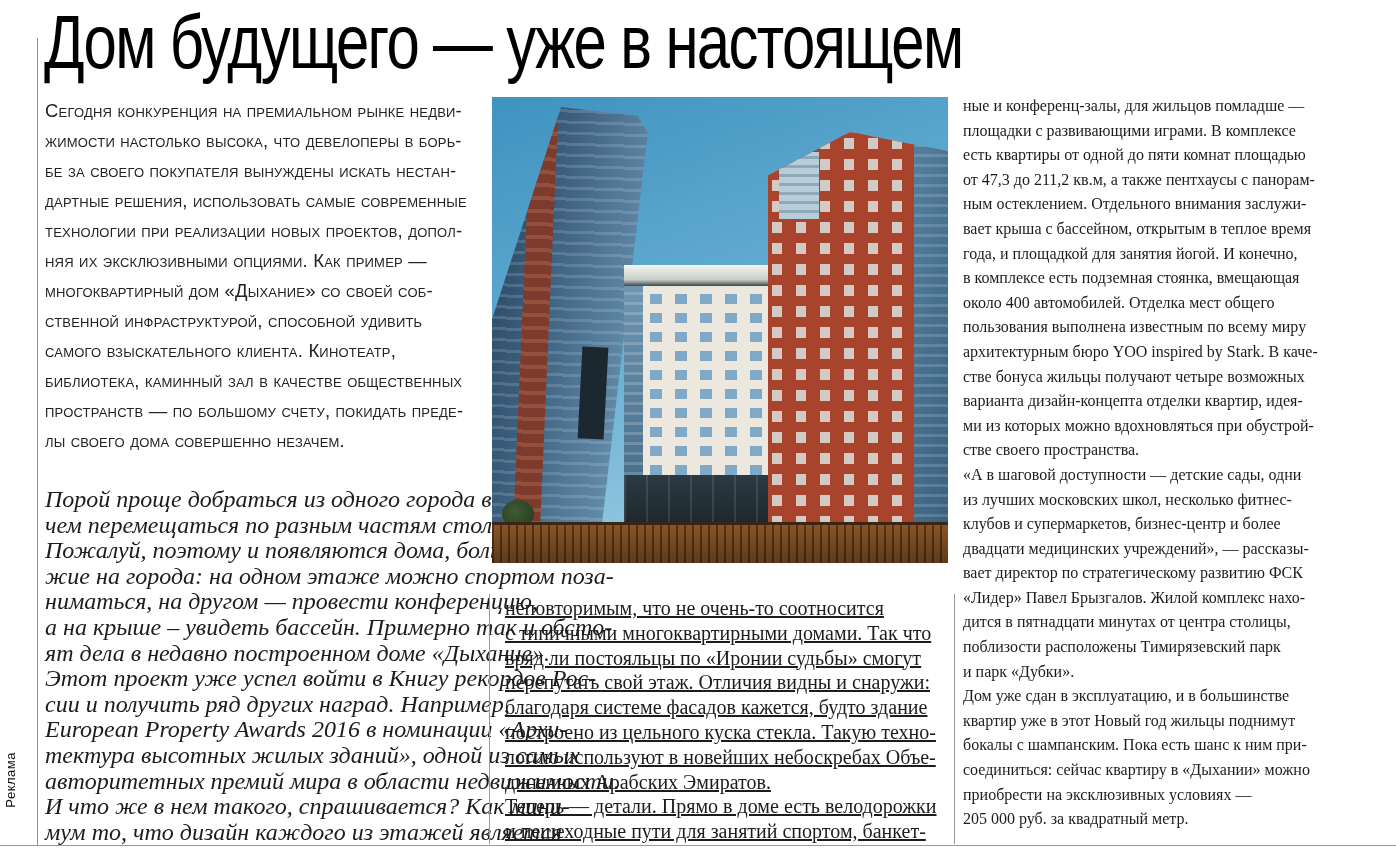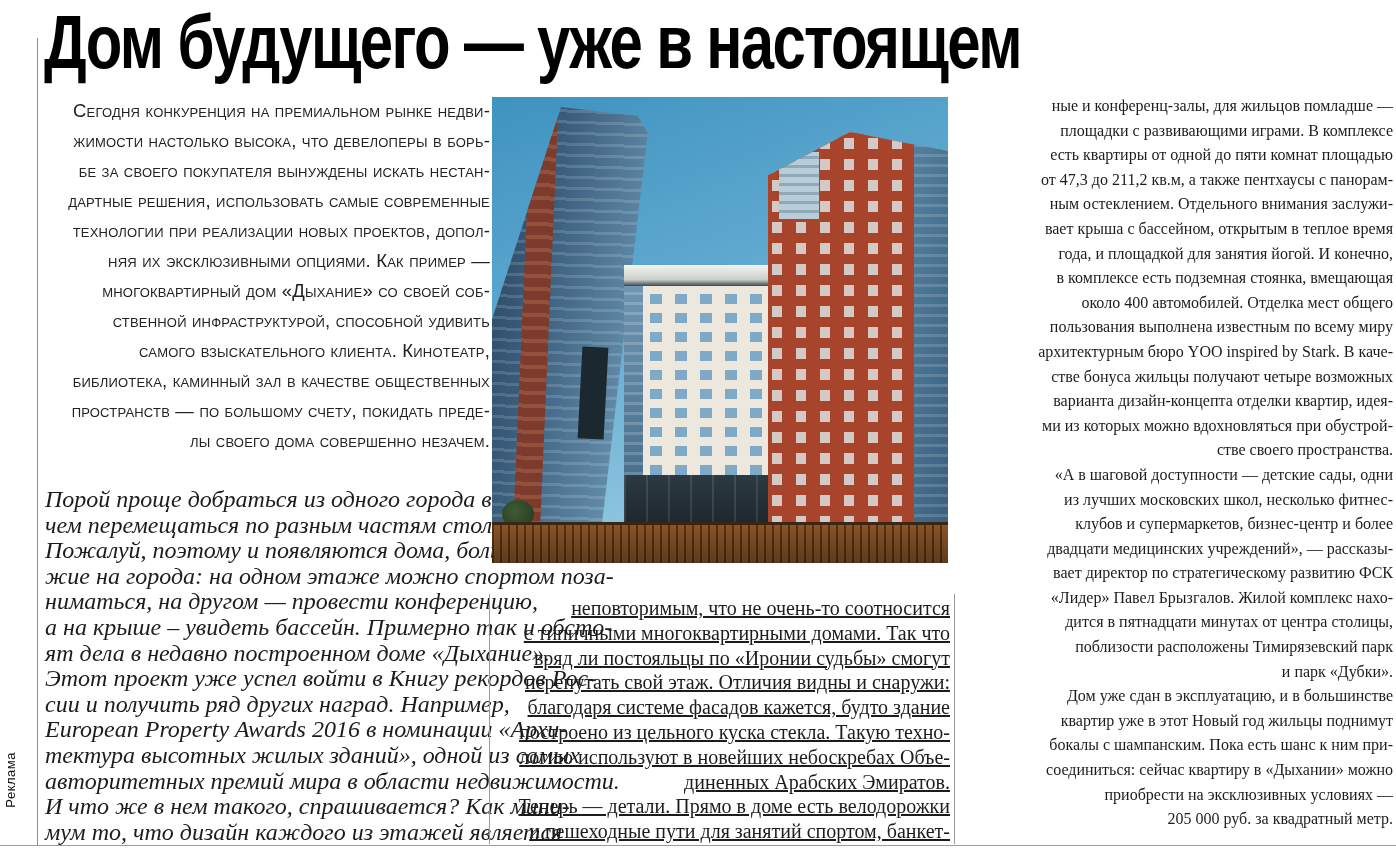--- a/index.html
+++ b/index.html
@@ -6,24 +6,24 @@
   .page{position:relative;width:1396px;height:859px;background:#ffffff;overflow:hidden;
         font-family:"Liberation Serif",serif;color:#1c1c1c;}
   
   .left-rule{position:absolute;left:37px;top:38px;width:1px;height:807px;background:#8f8f8f;}
   .bottom-rule{position:absolute;left:0;top:845px;width:1396px;height:1px;background:#9a9a9a;}
   .vsep{position:absolute;top:594px;width:1px;height:250px;background:#9a9a9a;}
   .vsep1{left:489px;}
   .vsep2{left:954px;}
   
   .title{position:absolute;left:44px;top:4px;margin:0;font-family:"Liberation Sans",sans-serif;
-         font-weight:bold;font-size:73px;line-height:1;color:#000;white-space:nowrap;}
+         font-weight:normal;font-size:73px;line-height:1;color:#000;white-space:nowrap;}
   .title-inner{display:inline-block;transform:scale(0.82,1.04);transform-origin:left top;letter-spacing:-2px;}
   
-  .col{position:absolute;white-space:pre;text-align:right;}
+  .col{position:absolute;white-space:pre;}
   .lead{left:45px;top:96px;width:445px;font-family:"Liberation Sans",sans-serif;
         font-variant:small-caps;font-size:18.5px;line-height:30px;letter-spacing:0.2px;color:#222;}
   .col1{left:45px;top:487px;width:445px;font-size:24px;line-height:25.6px;font-style:italic;}
   .col2{left:505px;top:596px;width:445px;font-size:20px;line-height:24.8px;text-decoration:underline;}
   .col3{left:963px;top:94px;width:430px;font-size:16px;line-height:24.6px;}
   
   .ad-label{position:absolute;left:3px;top:752px;font-family:"Liberation Sans",sans-serif;
             font-size:13px;color:#111;writing-mode:vertical-rl;transform:rotate(180deg);letter-spacing:0.5px;}
   
   .photo{position:absolute;left:492px;top:97px;width:456px;height:466px;overflow:hidden;}

